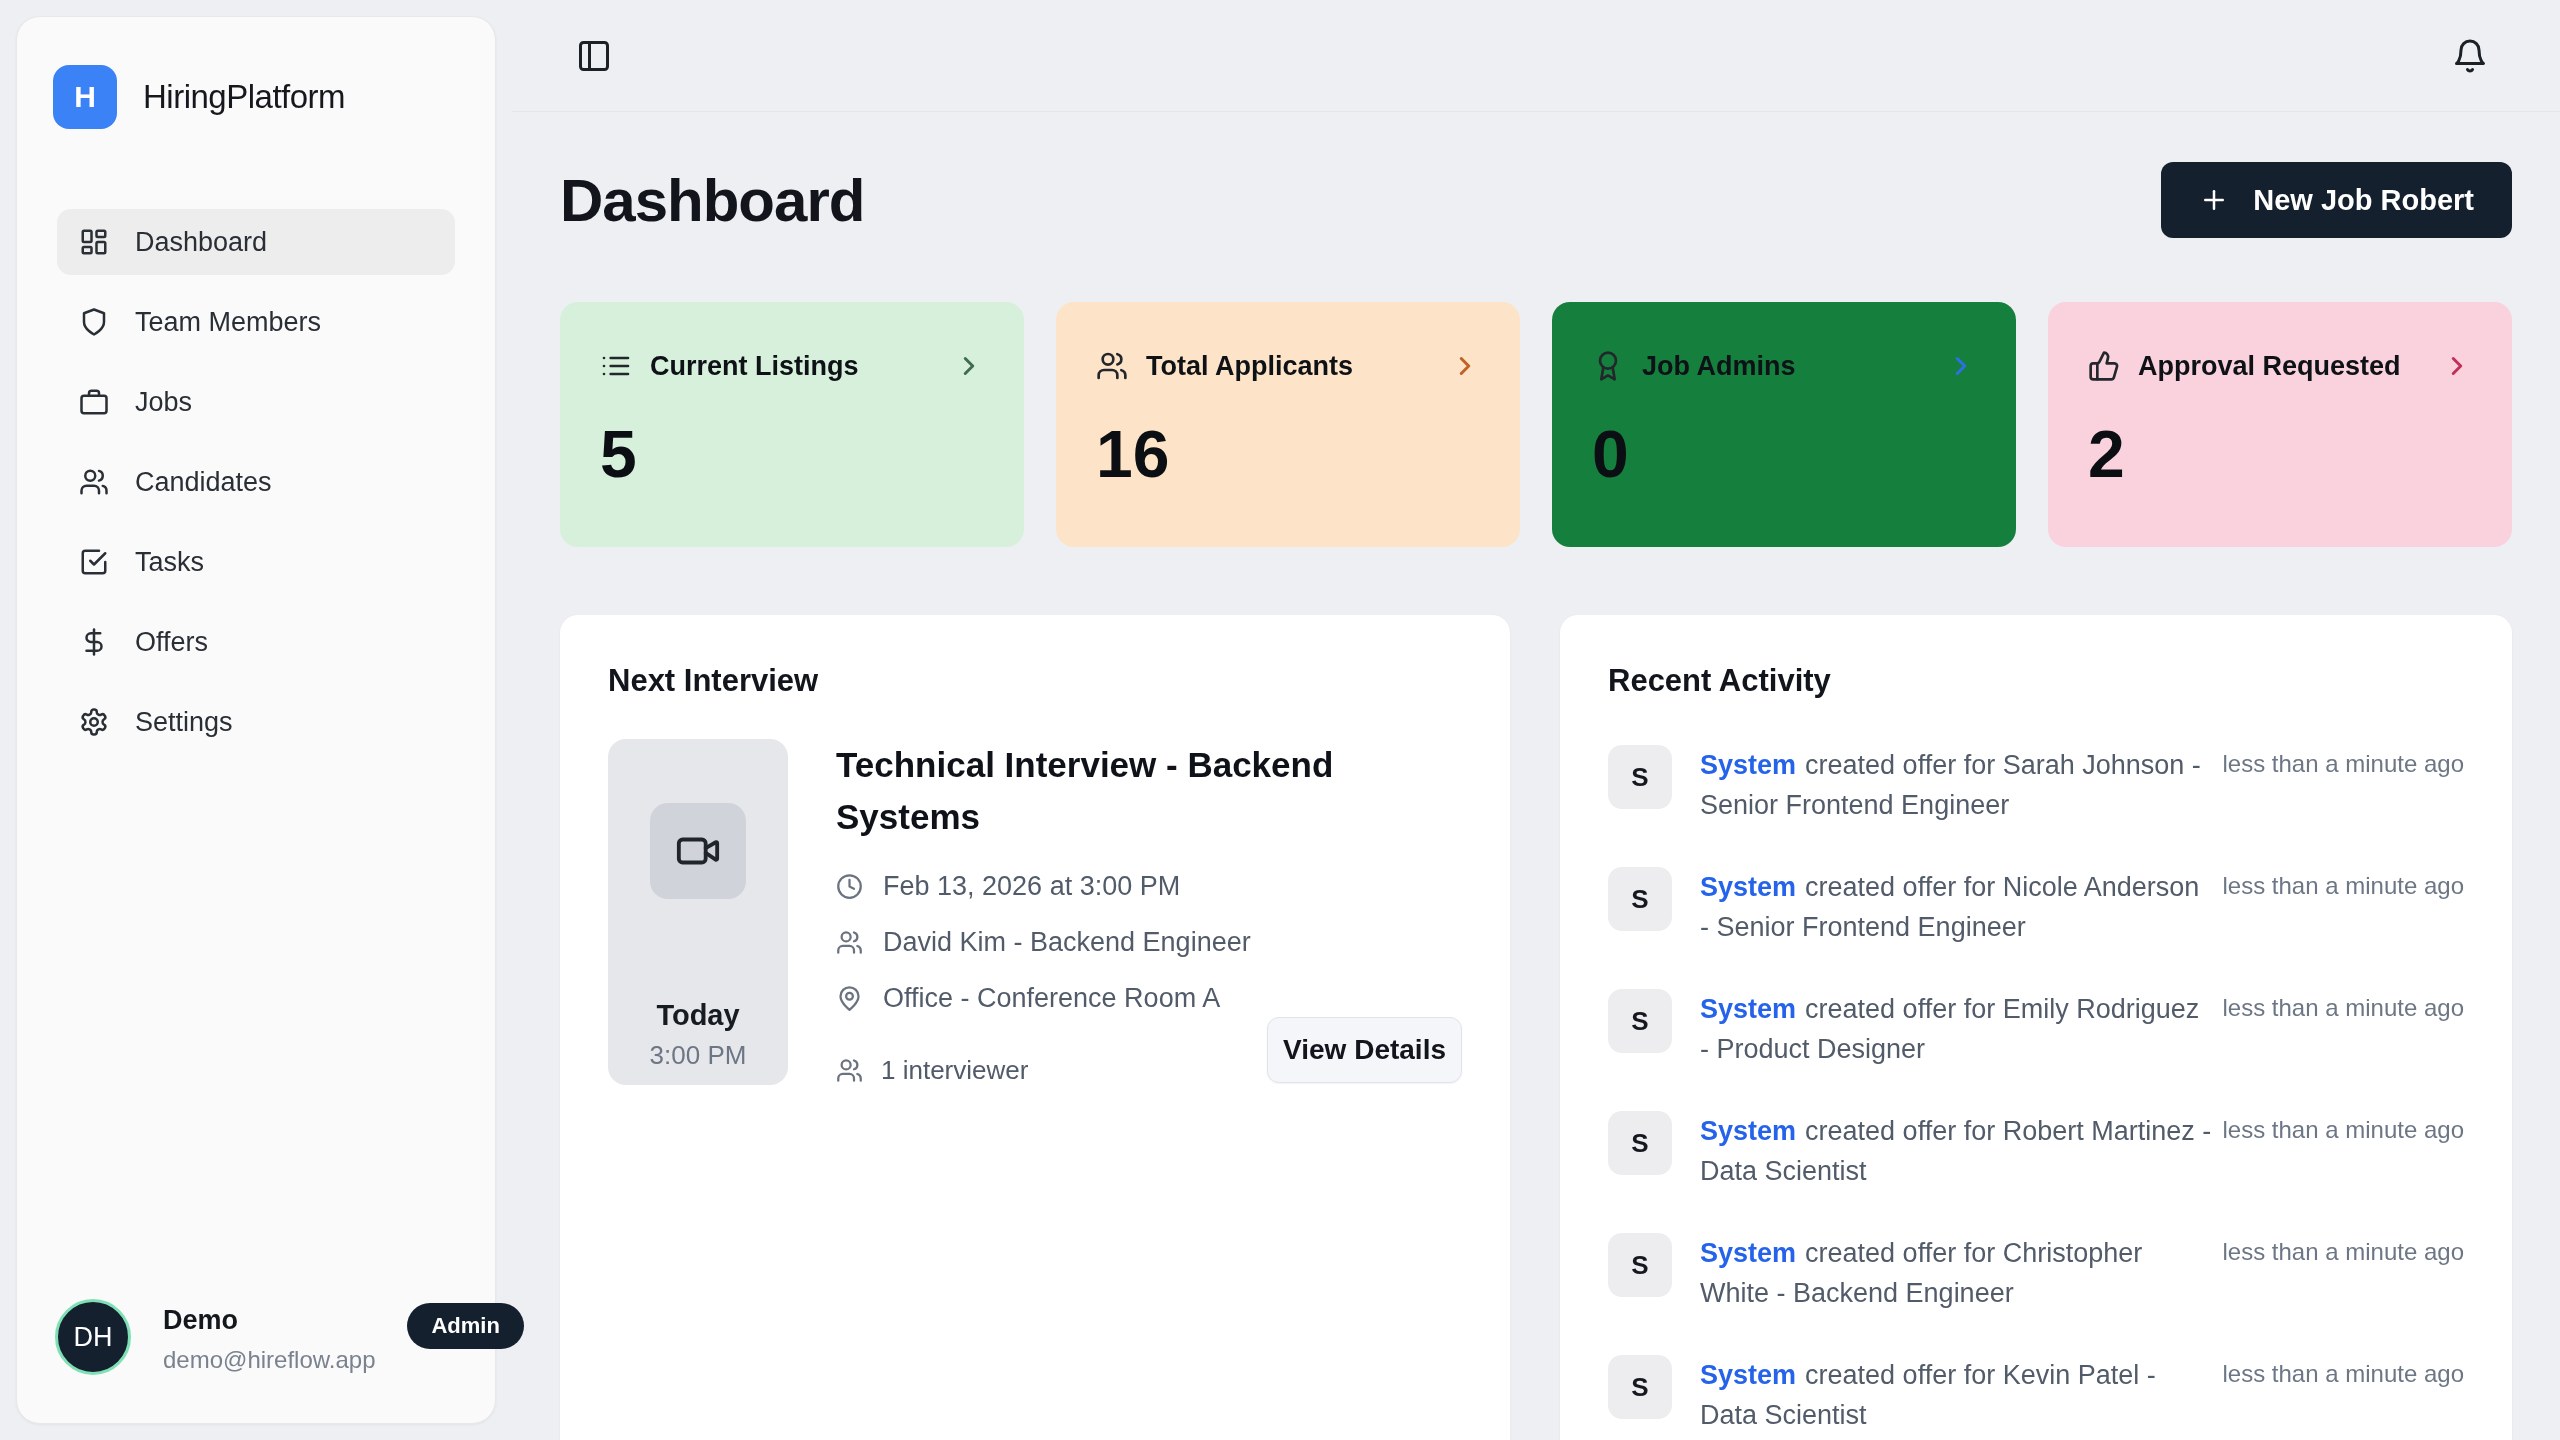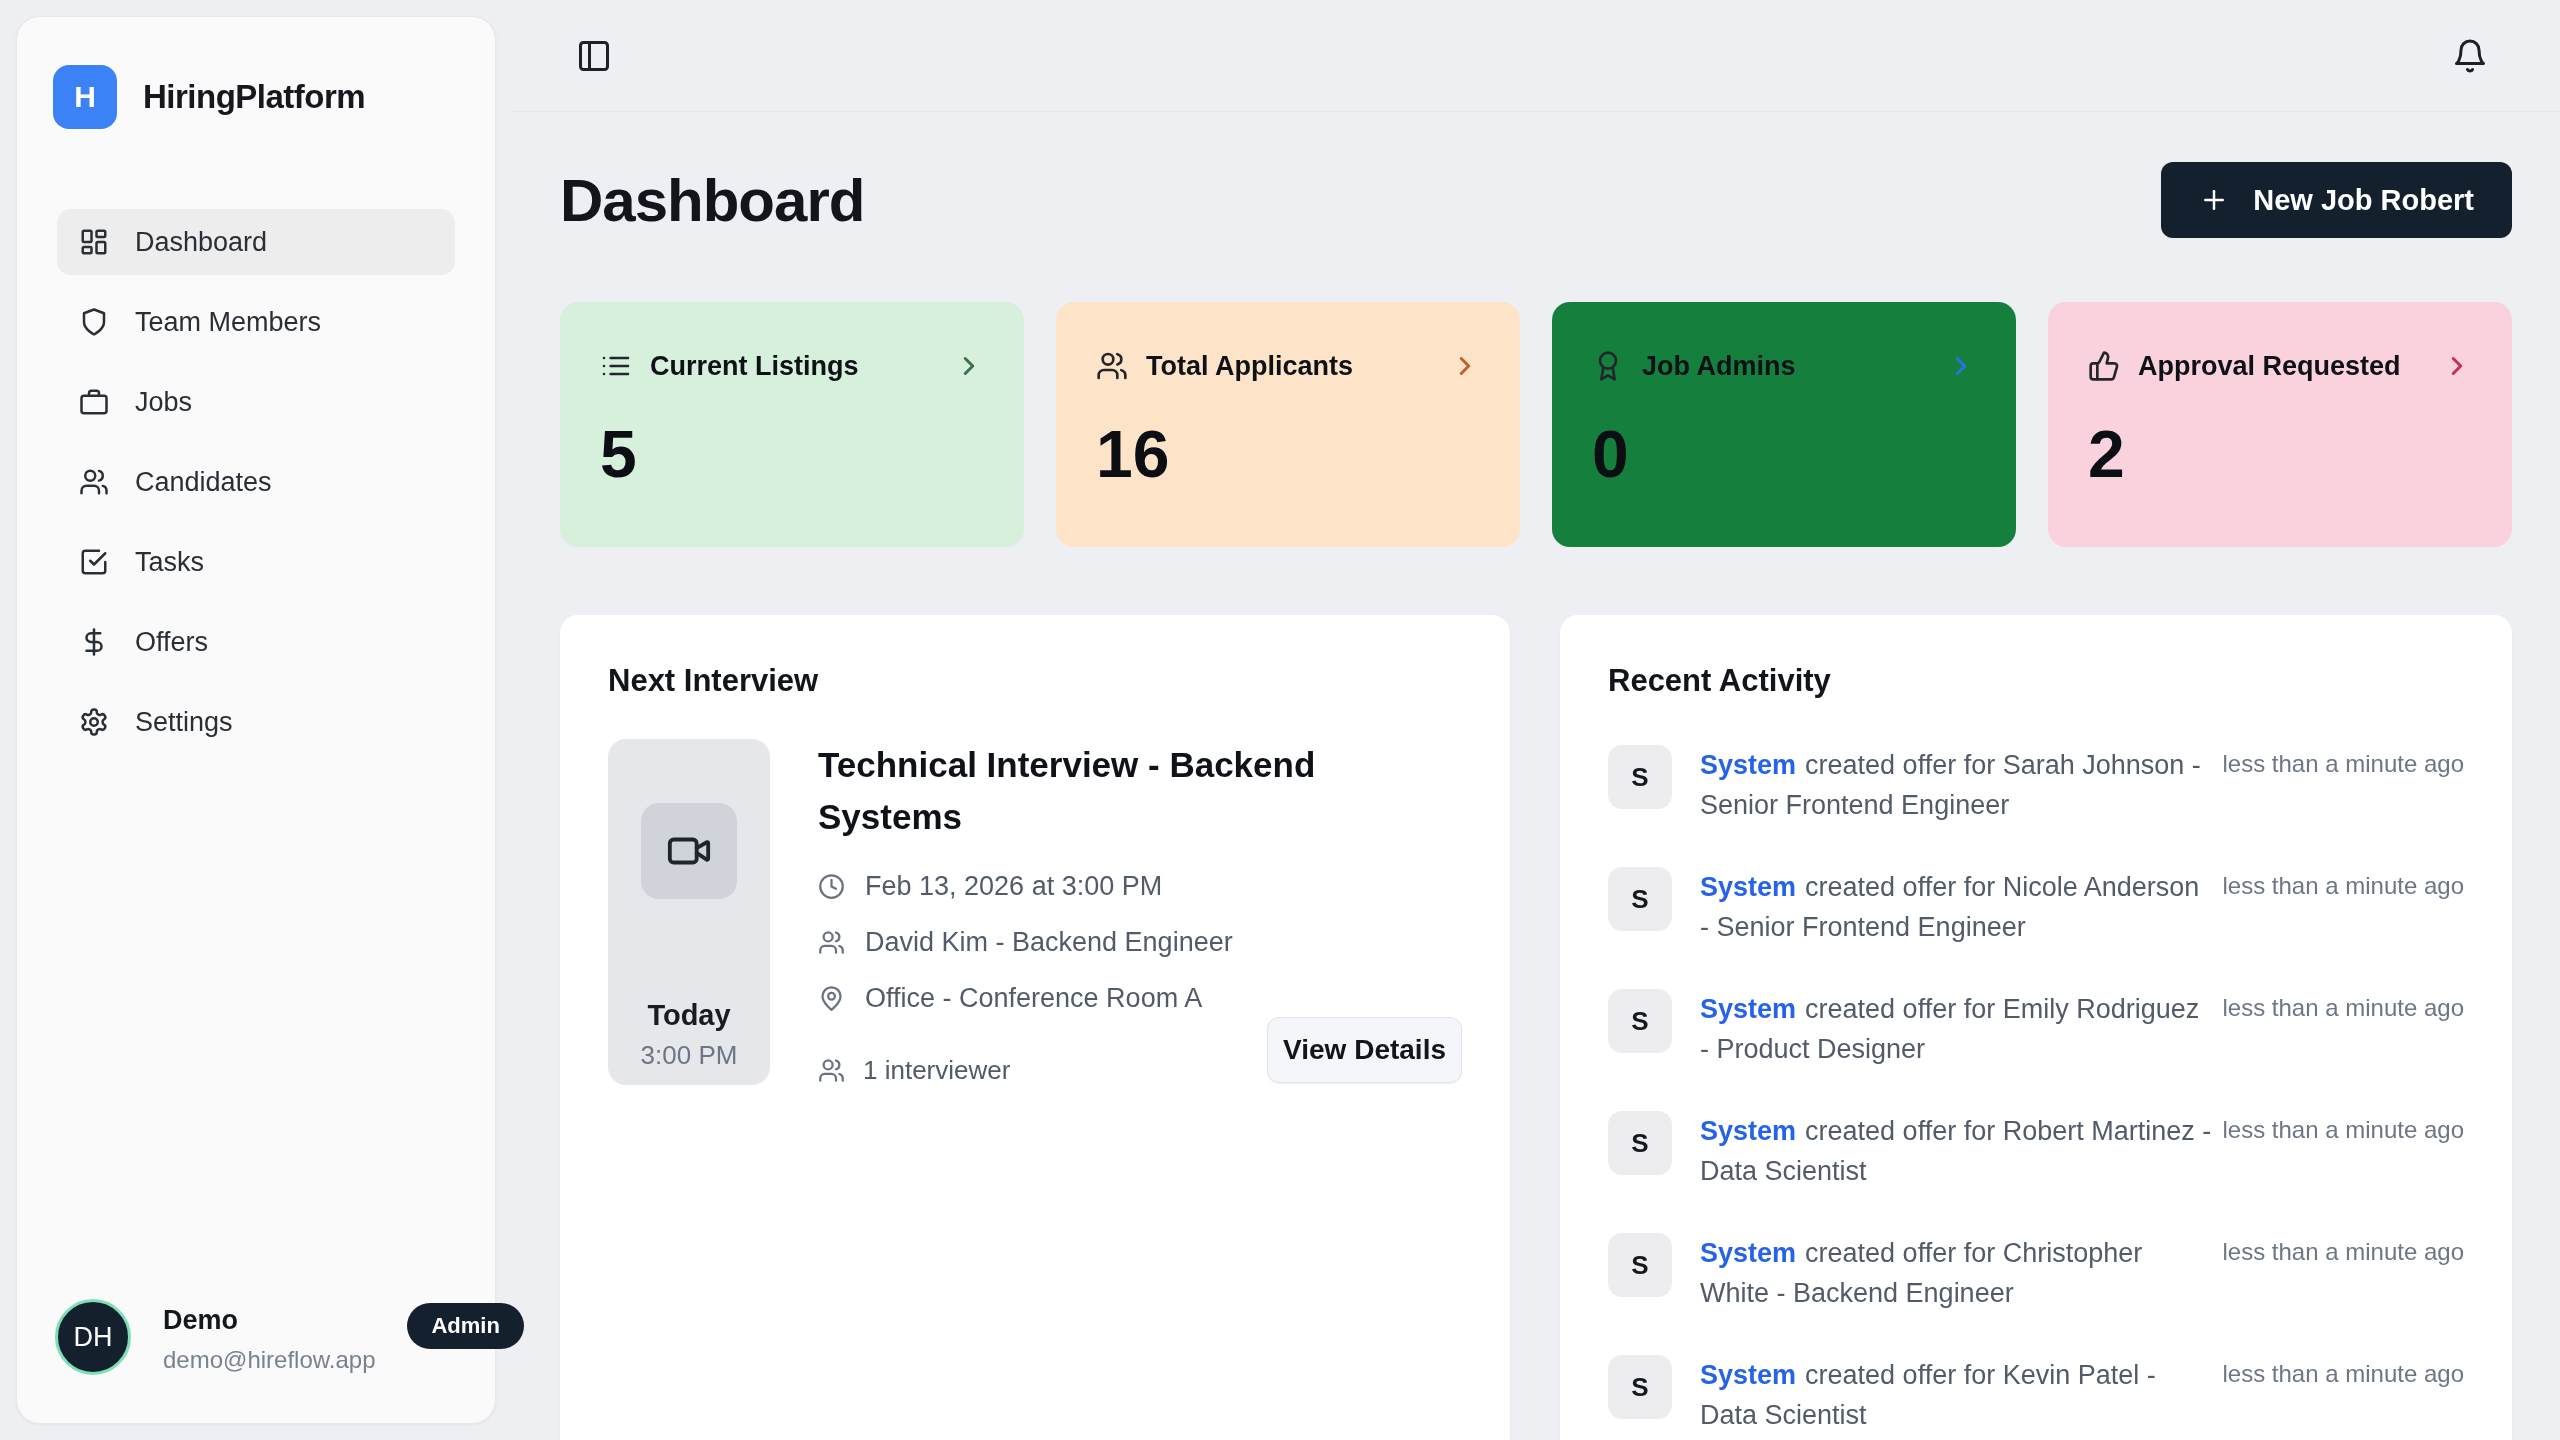--- a/index.html
+++ b/index.html
@@ -18,21 +18,21 @@
     background:#fafafa; border:1px solid #e7e8ec; border-radius:24px;
     box-shadow:0 1px 3px rgba(16,24,40,.05);
     display:flex; flex-direction:column; padding:48px 0;
   }
   .logo-row { display:flex; align-items:center; gap:26px; padding:0 36px; }
   .logo-badge {
     width:64px; height:64px; border-radius:16px; background:var(--brand,#3b82f6);
     color:#fff; font-size:30px; font-weight:700;
     display:flex; align-items:center; justify-content:center;
   }
-  .app-name { font-size:33px; font-weight:700; color:#16181d; letter-spacing:-.5px; }
+  .app-name { font-size:33px; font-weight:400; color:#16181d; letter-spacing:-.5px; }
 
   .nav { margin-top:80px; display:flex; flex-direction:column; gap:14px; padding:0 40px; }
   .nav-item {
     display:flex; align-items:center; gap:26px; height:66px; border-radius:14px;
     padding:0 22px; color:#2a2f36; font-size:27px; font-weight:500; cursor:pointer;
   }
   .nav-item.active { background:#ededee; }
   .nav-item svg { width:30px; height:30px; flex-shrink:0; }
 
   .sidebar-user { margin-top:auto; display:flex; align-items:flex-start; gap:32px; padding:0 38px; }
@@ -81,21 +81,21 @@
   .panel {
     background:#fff; border-radius:18px; box-shadow:0 1px 3px rgba(16,24,40,.05);
     padding:48px; height:900px;
   }
   .panel-title { margin:0; font-size:31px; font-weight:700; color:#12151c; }
   .panel.left { width:950px; flex-shrink:0; }
   .panel.right { flex:1; }
 
   .interview { display:flex; gap:48px; margin-top:40px; }
   .thumb {
-    width:162px; height:346px; background:#e6e7eb; border-radius:18px;
+    width:180px; height:346px; background:#e6e7eb; border-radius:18px;
     display:flex; flex-direction:column; align-items:center; flex-shrink:0;
   }
   .thumb-icon {
     margin-top:64px; width:96px; height:96px; border-radius:18px; background:#d0d3d9;
     color:#20242b; display:flex; align-items:center; justify-content:center;
   }
   .thumb-icon svg { width:46px; height:46px; }
   .thumb-day { margin-top:100px; font-size:29px; font-weight:600; color:#171b22; }
   .thumb-time { margin-top:8px; font-size:26px; color:#6d7685; }
 

